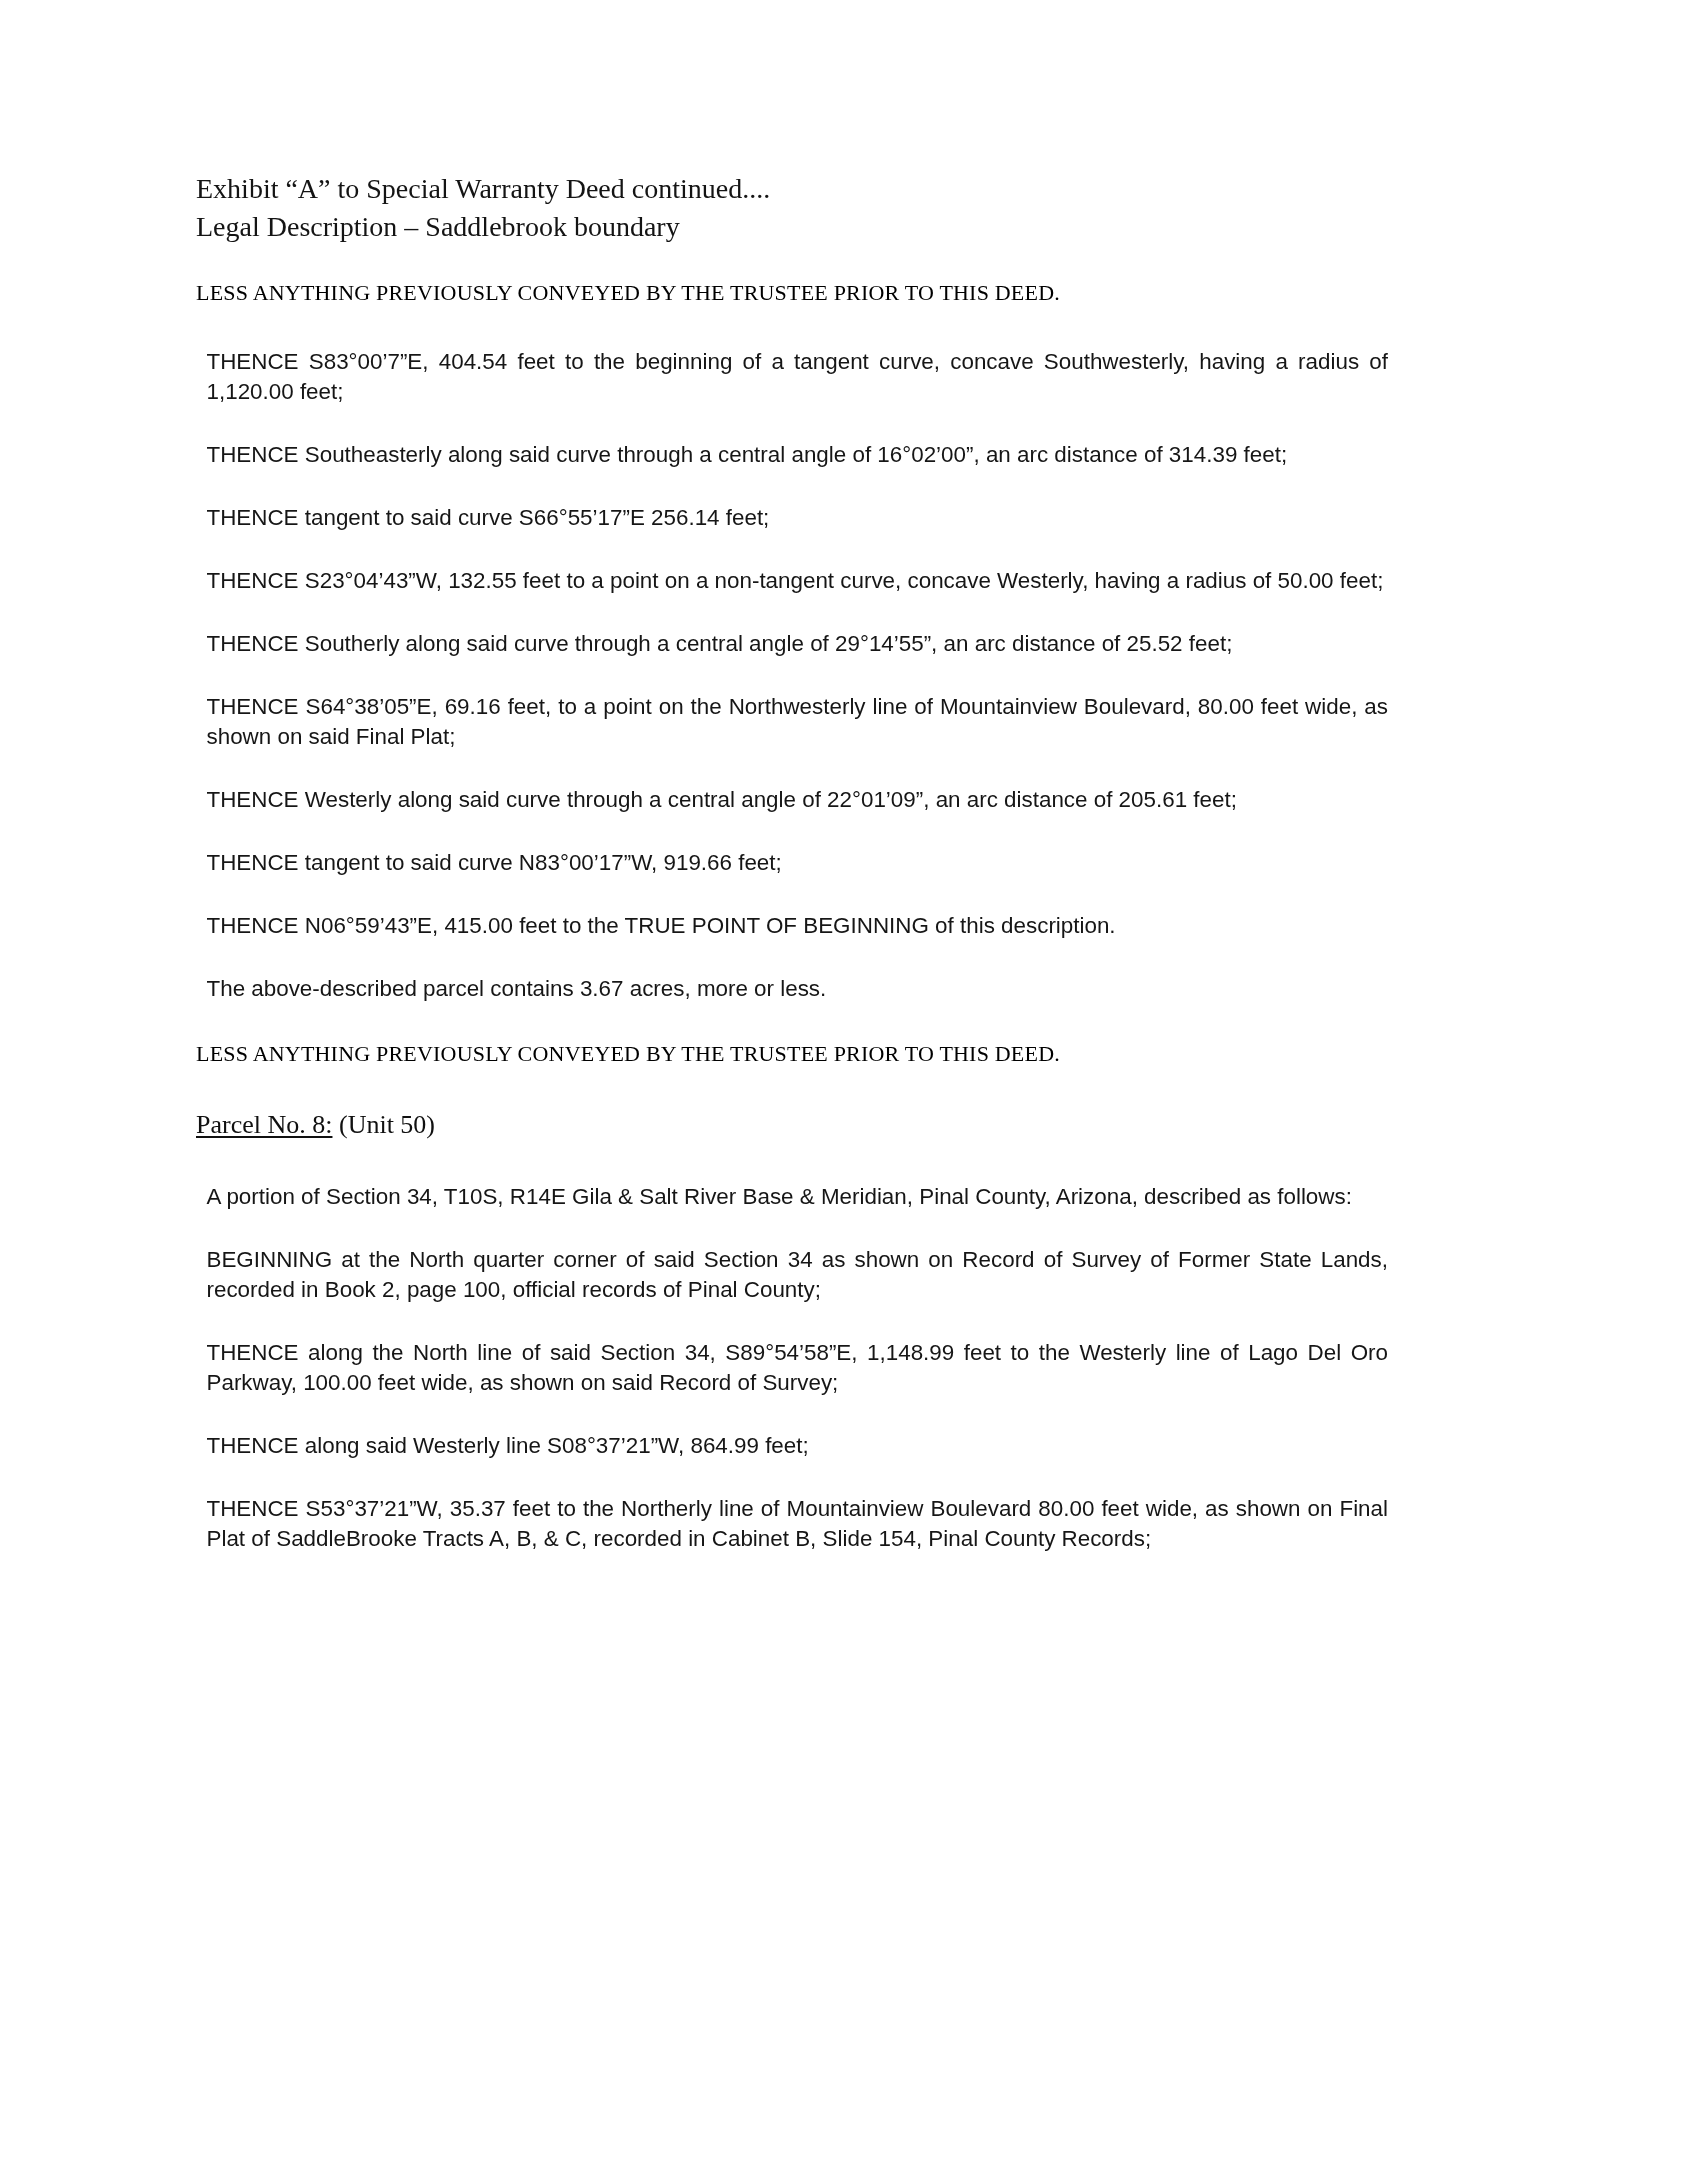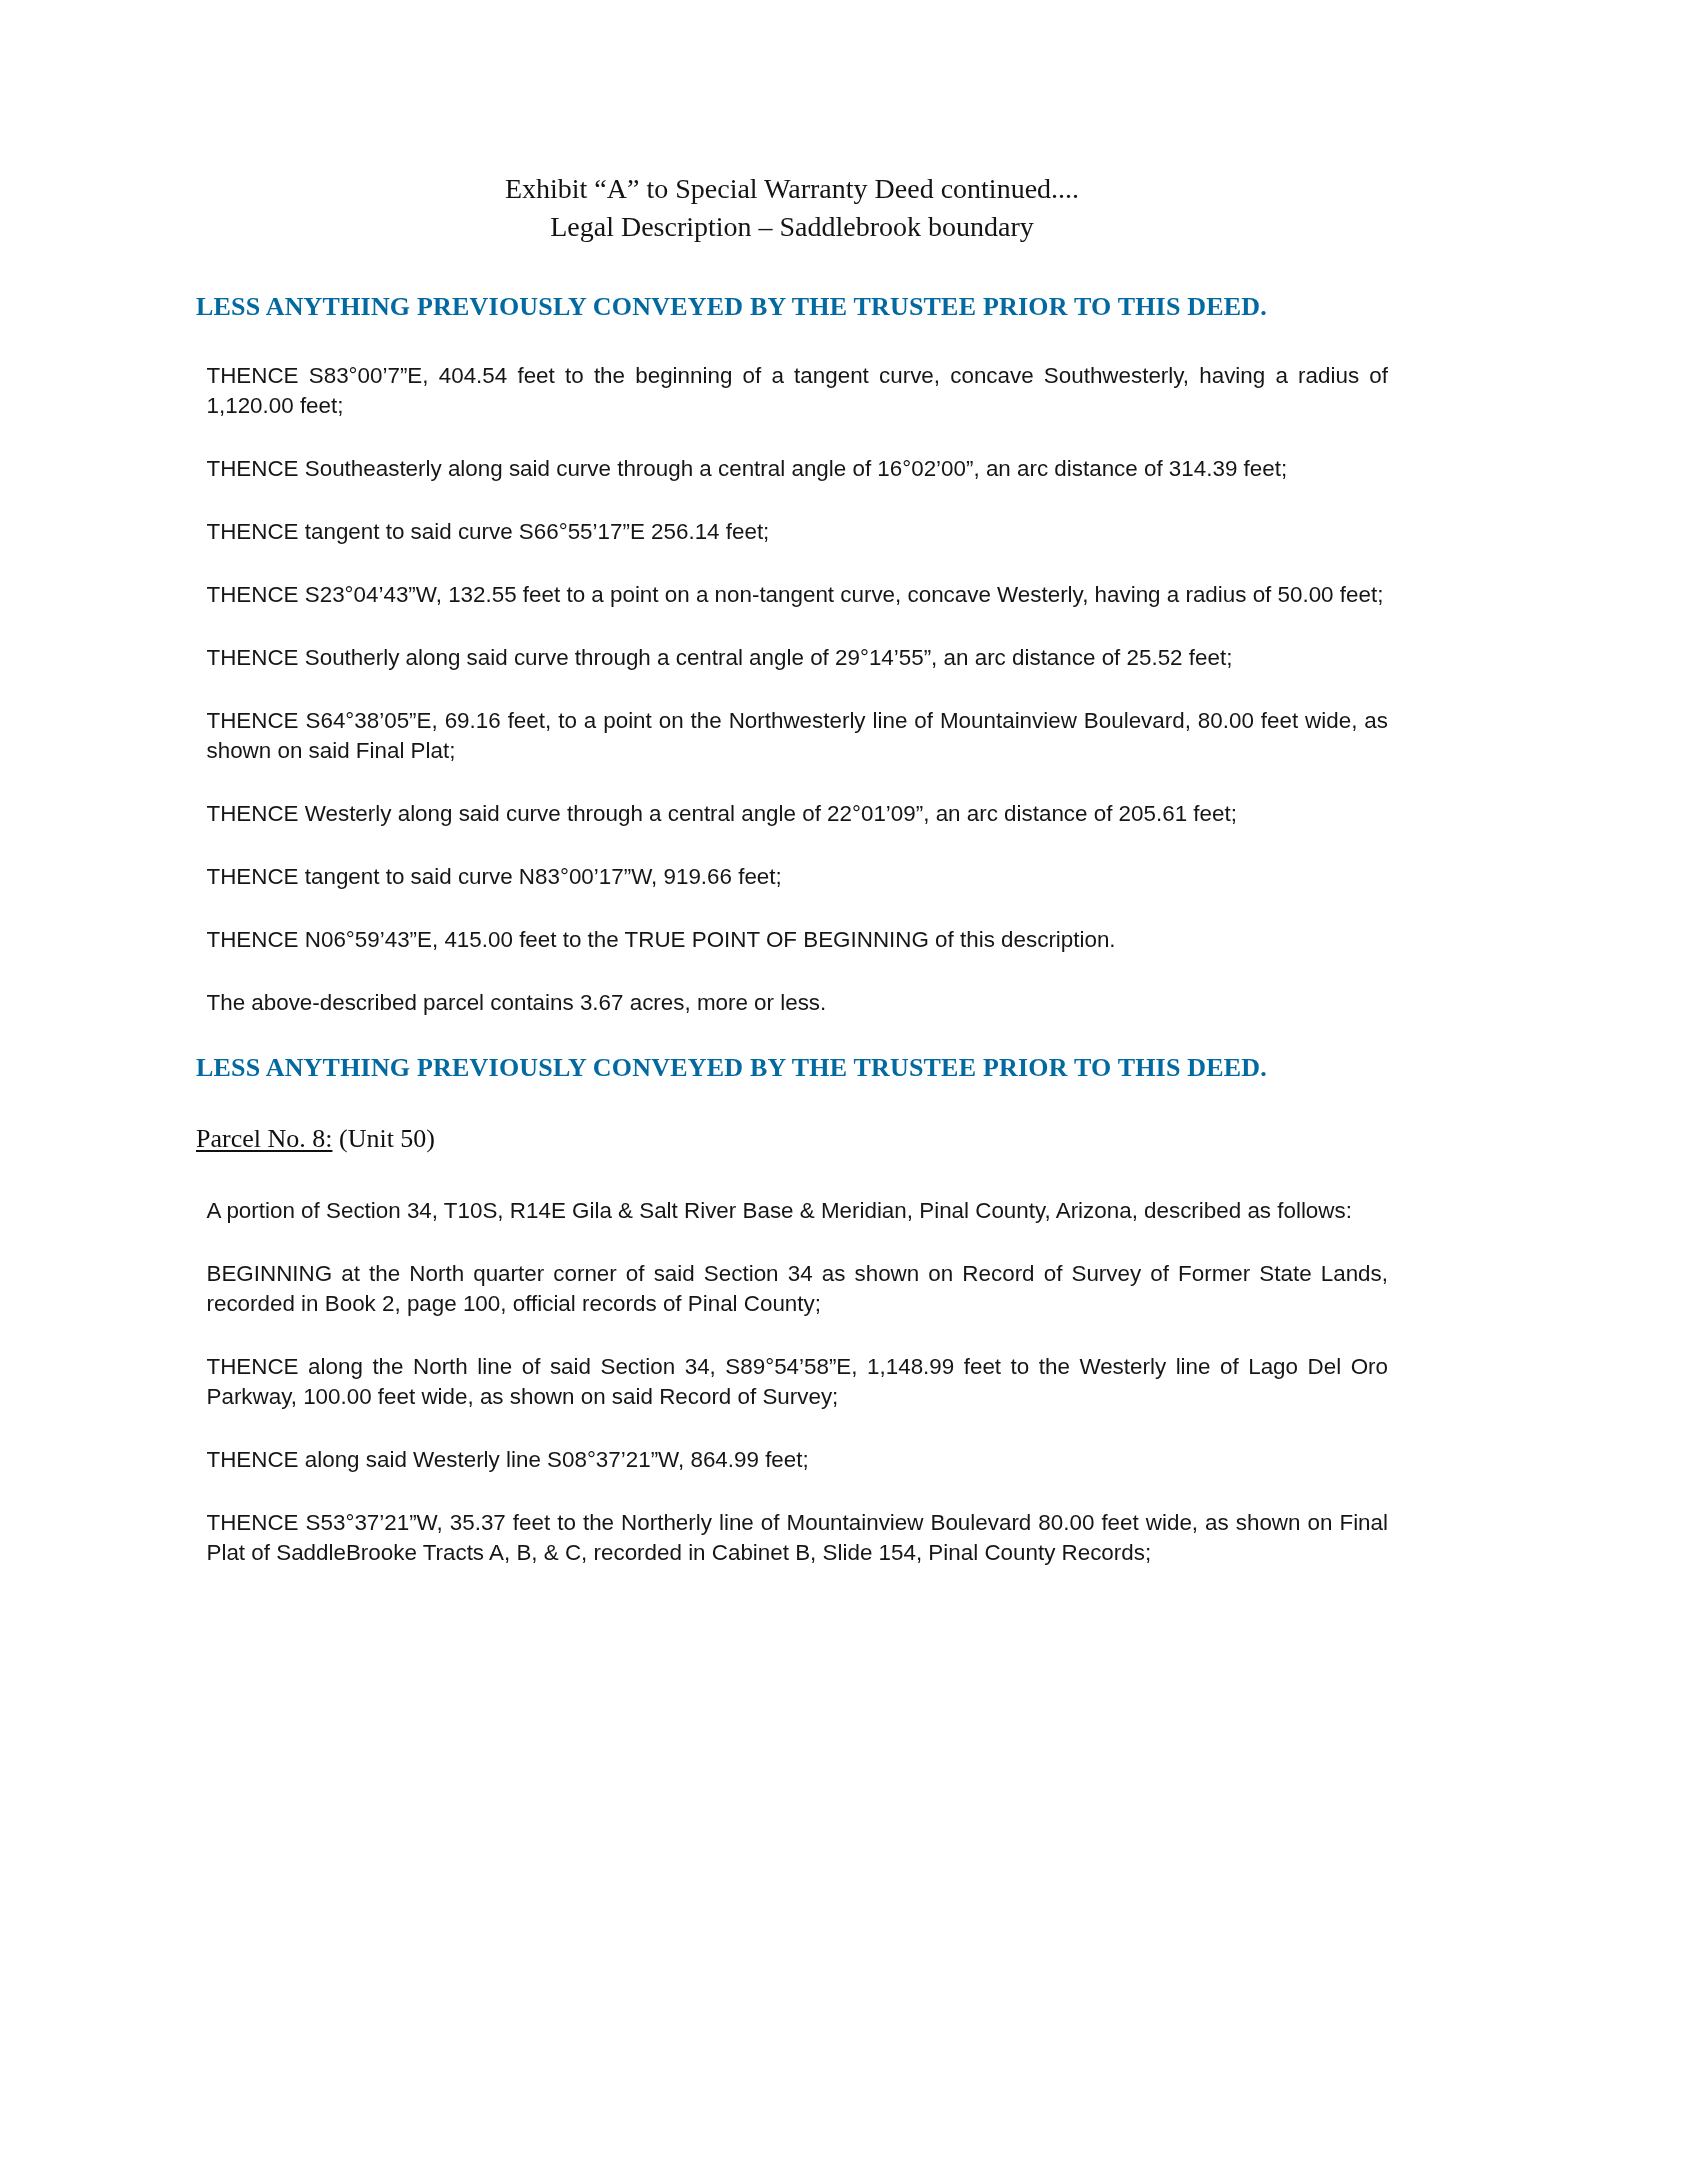--- a/index.html
+++ b/index.html
@@ -9,34 +9,34 @@
     width: 1688px;
     height: 2183px;
     margin: 0 auto;
     background: #ffffff;
     color: #161616;
     padding: 170px 300px 0 196px;
     overflow: hidden;
     font-family: "Liberation Sans", sans-serif;
   }
   .title-block {
-    text-align: center;
+    text-align: left;
     font-family: "Liberation Serif", serif;
     font-size: 28px;
     line-height: 38px;
     color: #141414;
-    margin-bottom: 44px;
+    margin-bottom: 30px;
   }
   .heading {
     font-family: "Liberation Serif", serif;
-    font-weight: bold;
-    font-size: 26px;
+    font-weight: normal;
+    font-size: 22px;
     line-height: 33px;
     letter-spacing: 0.2px;
-    color: #0369a1;
+    color: #000000;
     margin: 0 0 38px 0;
   }
   .heading.second {
     margin-top: 17px;
   }
   .para {
     font-family: "Liberation Sans", sans-serif;
     font-size: 22.4px;
     line-height: 30px;
     text-align: justify;

